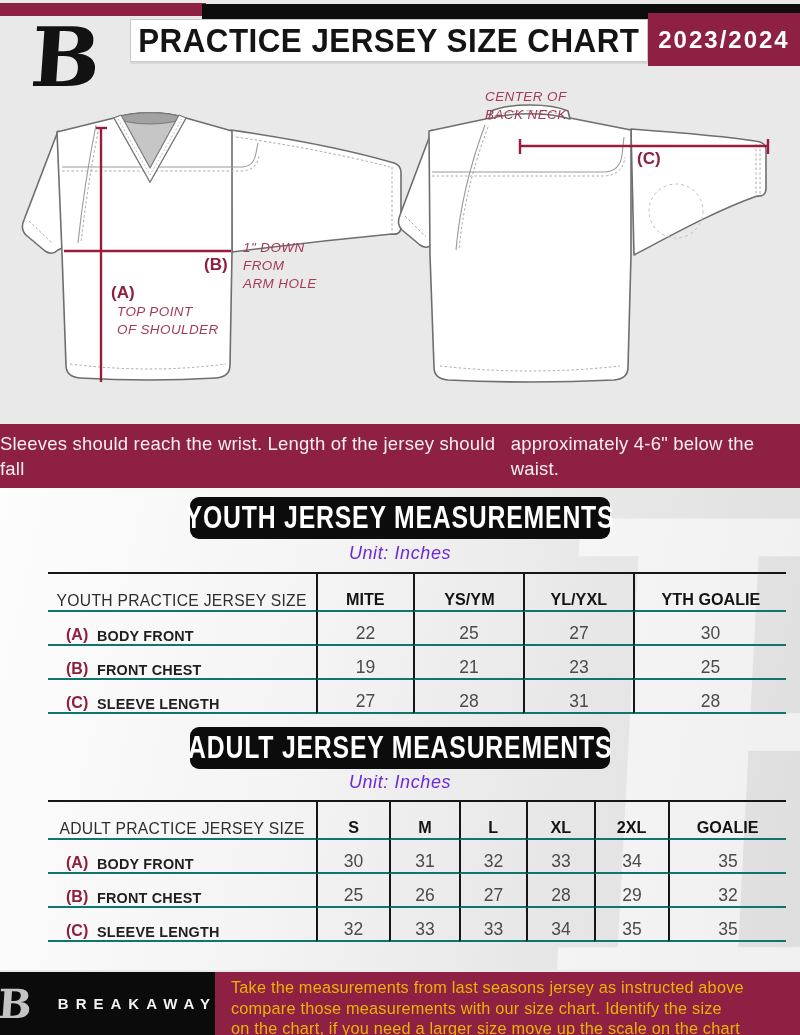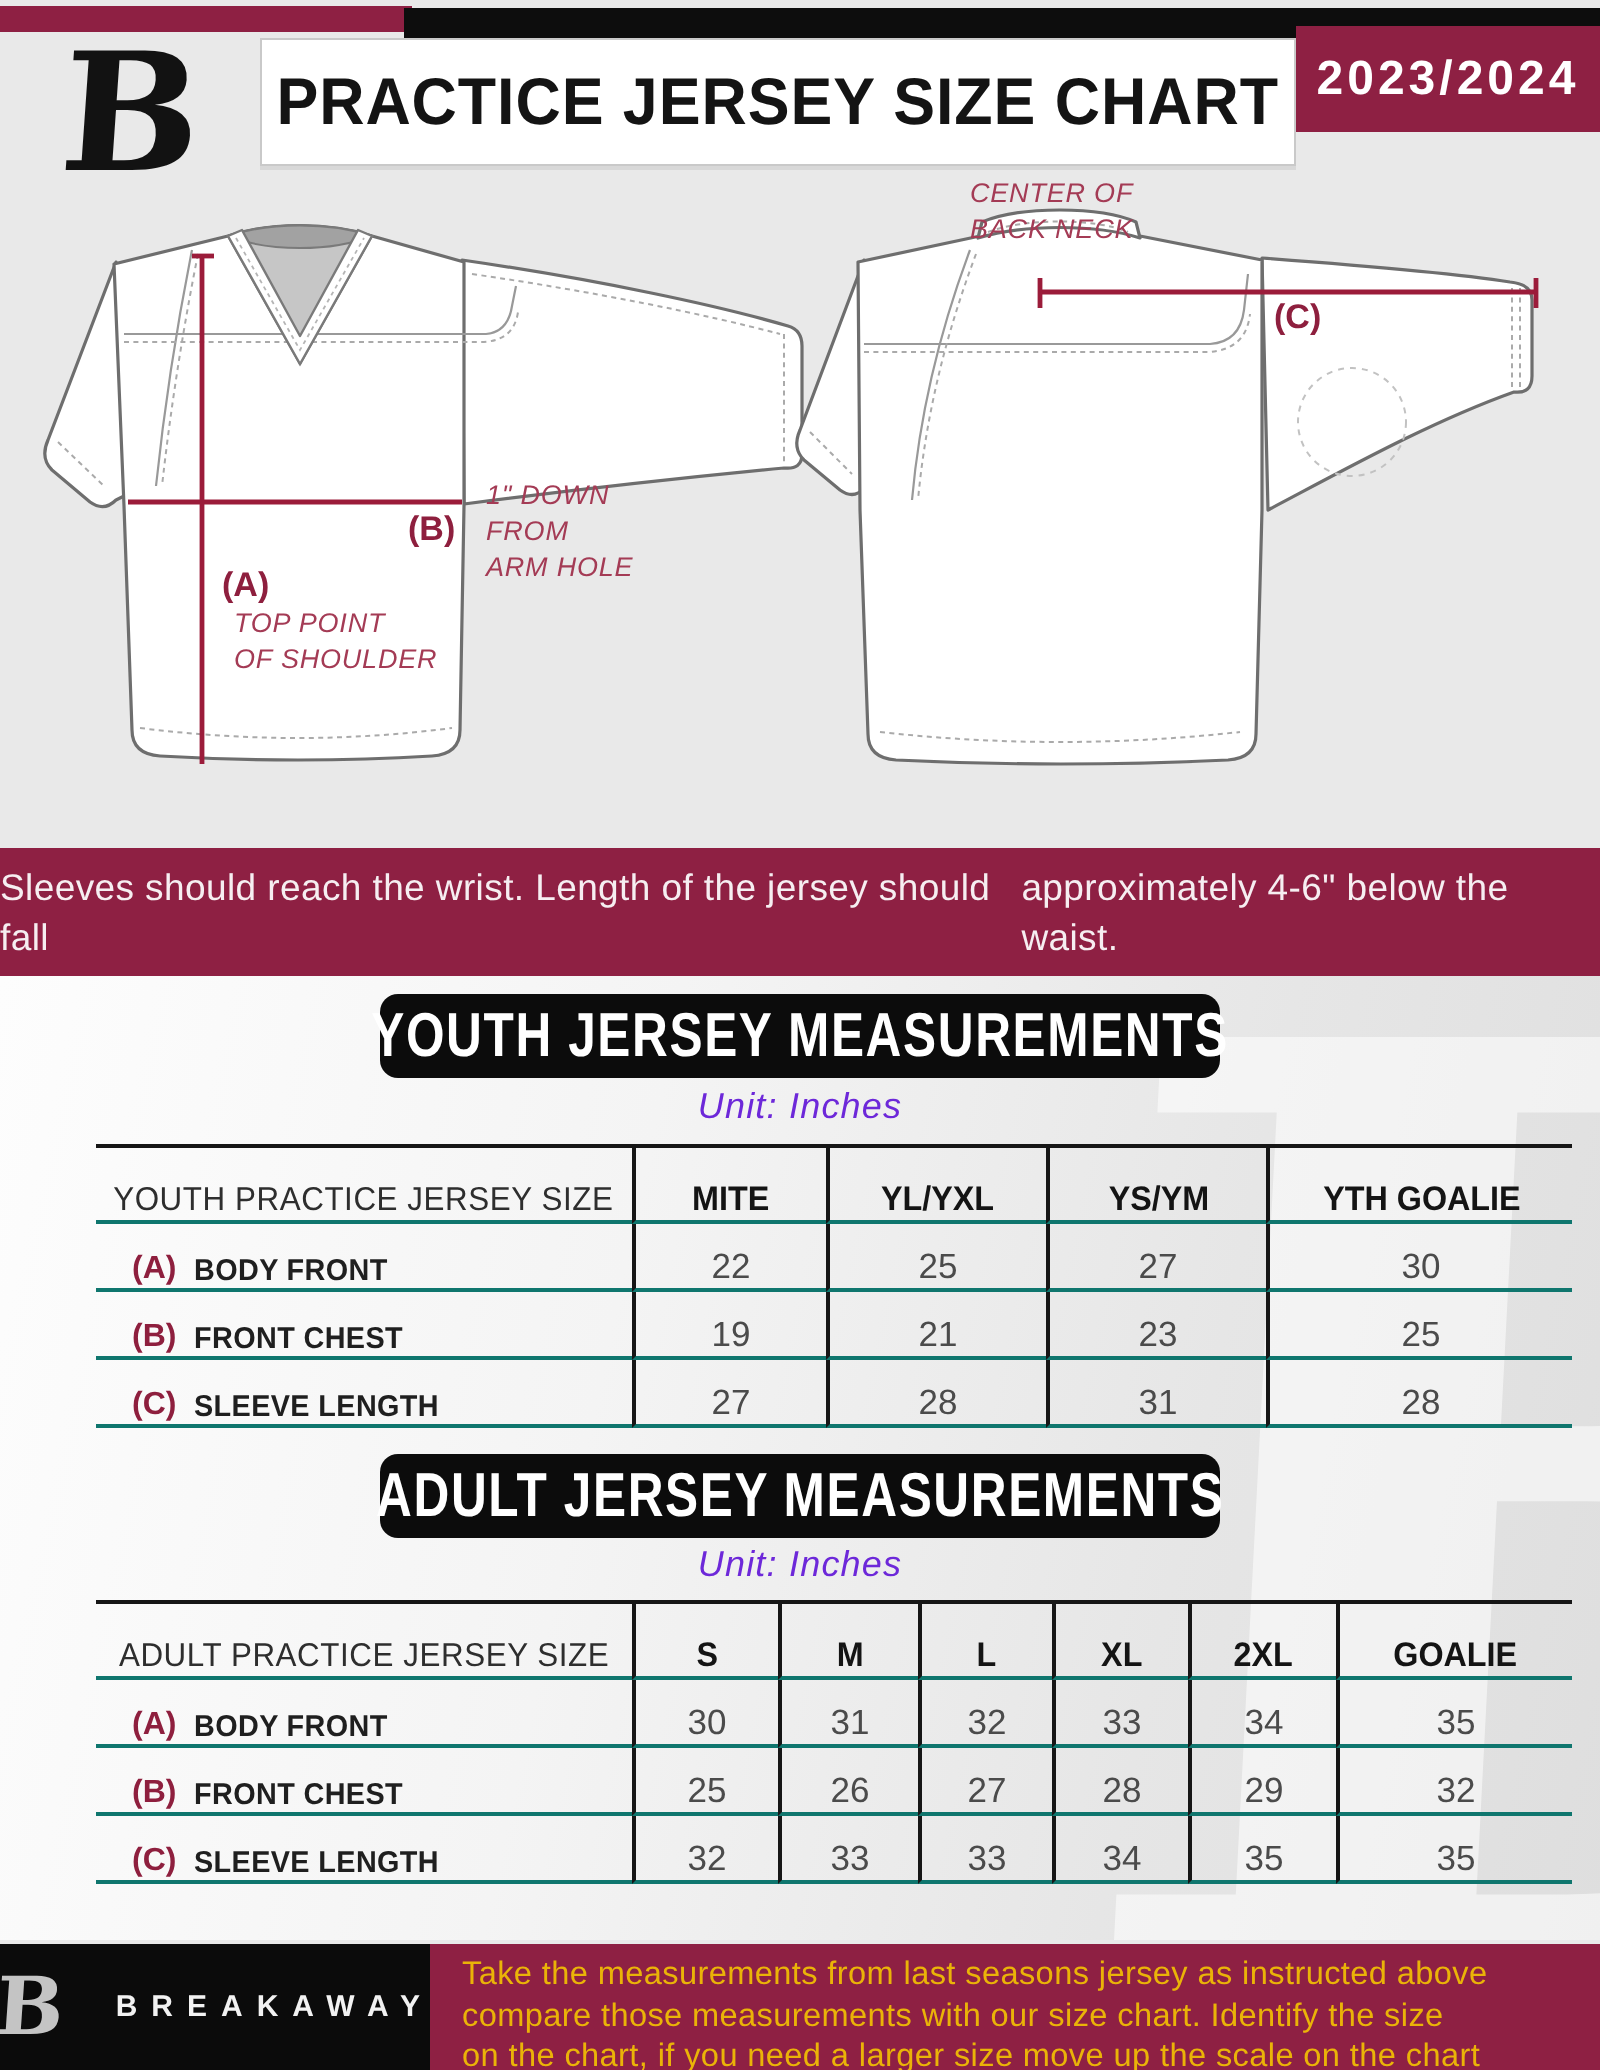--- a/index.html
+++ b/index.html
@@ -7,21 +7,21 @@
         font-family:"Liberation Sans",sans-serif;}
   .abs{position:absolute;}
 
   
   .top-black{left:202px;top:4px;width:598px;height:15px;background:#0d0d0d;}
   .top-maroon{left:0;top:3px;width:206px;height:13px;background:#8e2043;}
   .logo-header{left:26px;top:16px;width:80px;height:82px;display:flex;align-items:center;justify-content:center;}
   .logo-glyph{font-family:"DejaVu Serif",serif;font-weight:bold;color:#121212;
               transform:skewX(-4deg);line-height:1;}
   .logo-header .logo-glyph{font-size:82px;}
-  .title-box{left:130px;top:19px;width:518px;height:64px;background:#ffffff;
+  .title-box{left:130px;top:19px;width:518px;height:43px;background:#ffffff;
              border:1px solid #c9c9c9;box-shadow:0 2px 0 rgba(0,0,0,0.07);
              display:flex;align-items:center;justify-content:center;box-sizing:border-box;}
   .title-text{font-size:33px;font-weight:bold;color:#141414;letter-spacing:0.5px;
               white-space:nowrap;transform:scaleX(0.95);}
   .season-box{left:648px;top:13px;width:152px;height:53px;background:#8e2043;
               display:flex;align-items:center;justify-content:center;}
   .season-text{font-size:24px;font-weight:bold;color:#fff;letter-spacing:2px;white-space:nowrap;}
 
   
   .diagram-svg{left:0;top:85px;}
@@ -188,24 +188,24 @@
   <div class="abs unit-line unit-youth">Unit: Inches</div>
 
   <div class="table table-youth">
     <div class="tc th th-first">
         <span>YOUTH PRACTICE JERSEY SIZE</span>
       </div>
     <div class="tc th bl">
         <span>MITE</span>
       </div>
     <div class="tc th bl">
+        <span>YS/YM</span>
+      </div>
+    <div class="tc th bl">
         <span>YL/YXL</span>
-      </div>
-    <div class="tc th bl">
-        <span>YS/YM</span>
       </div>
     <div class="tc th bl">
         <span>YTH GOALIE</span>
       </div>
 
     <div class="tc tl">
       <span class="rk">(A)</span>
       <span class="rl">BODY FRONT</span>
     </div>
     <div class="tc tv bl">22</div>

